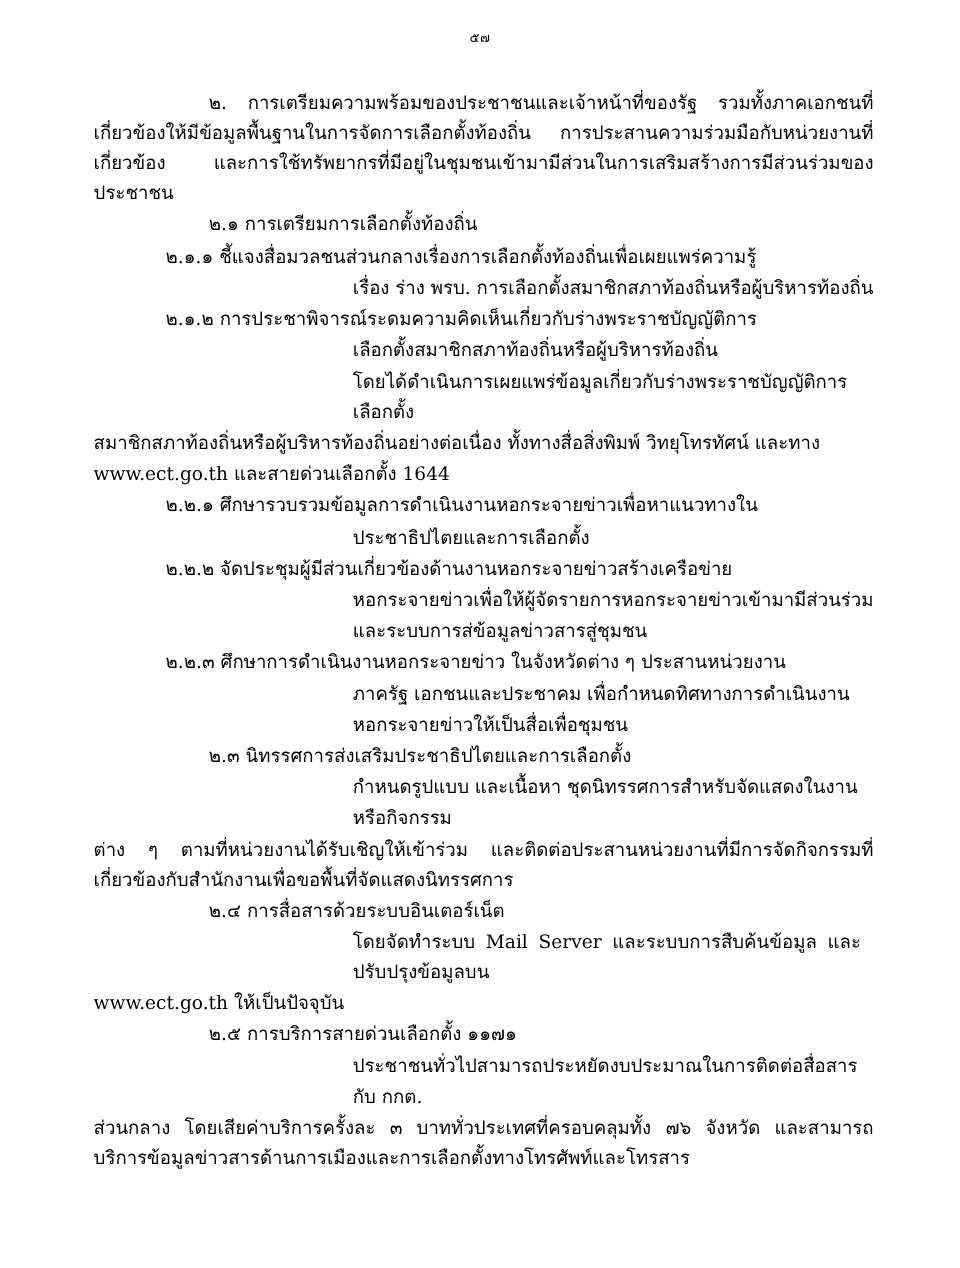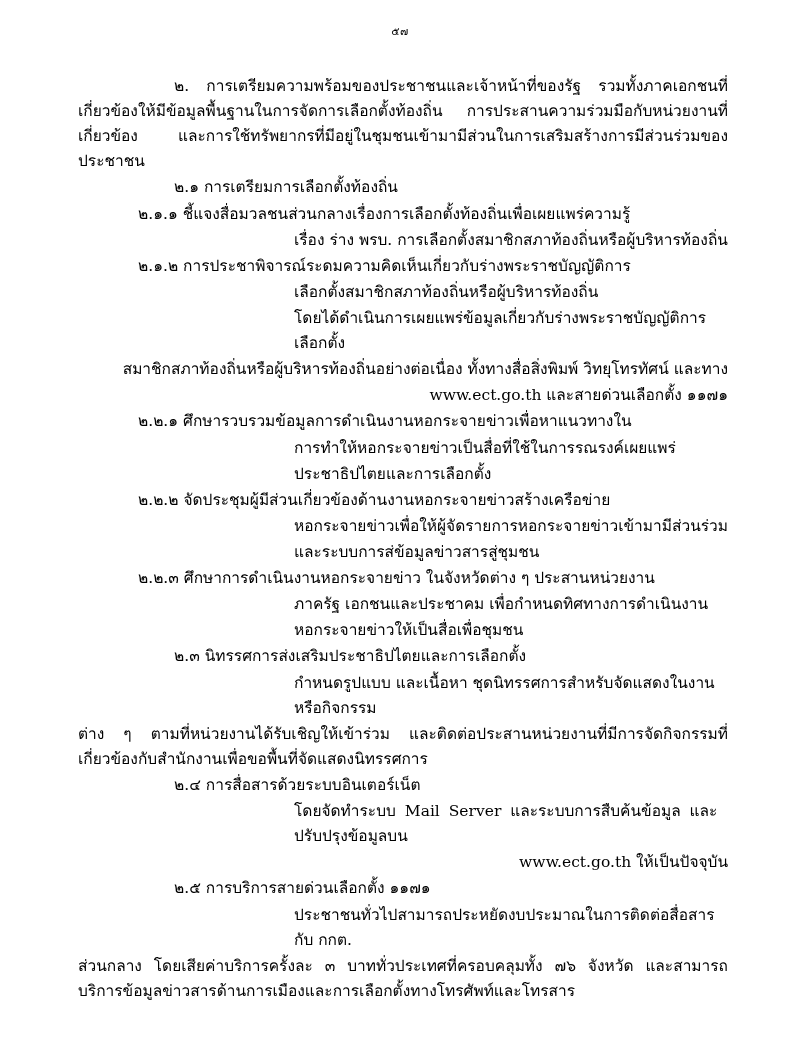--- a/index.html
+++ b/index.html
@@ -32,21 +32,21 @@
   .body-block {
     padding-left: 78px;
     padding-right: 72px;
     font-size: 15.5px;
     line-height: 1.62;
   }
   p {
     margin: 0 0 1px 0;
     text-align: left;
   }
-  .indent-0 { text-indent: 0; text-align: right; }
+  .indent-0 { text-indent: 0; }
   .indent-2 { margin-left: 60px; }
   .first-ind { text-indent: 96px; }
   .hang-1 {
     margin-left: 96px;
     text-indent: 0;
   }
   .cont-2 { margin-left: 216px; }
   .justify { text-align: justify; text-justify: inter-word; }
   .wide-space { word-spacing: 4px; }
 </style>
@@ -59,23 +59,22 @@
 
   <div class="body-block">
     <p class="first-ind justify">๒. การเตรียมความพร้อมของประชาชนและเจ้าหน้าที่ของรัฐ รวมทั้งภาคเอกชนที่เกี่ยวข้องให้มีข้อมูลพื้นฐานในการจัดการเลือกตั้งท้องถิ่น  การประสานความร่วมมือกับหน่วยงานที่เกี่ยวข้อง  และการใช้ทรัพยากรที่มีอยู่ในชุมชนเข้ามามีส่วนในการเสริมสร้างการมีส่วนร่วมของประชาชน</p>
     <p class="hang-1">๒.๑  การเตรียมการเลือกตั้งท้องถิ่น</p>
     <p class="indent-2">๒.๑.๑   ชี้แจงสื่อมวลชนส่วนกลางเรื่องการเลือกตั้งท้องถิ่นเพื่อเผยแพร่ความรู้</p>
     <p class="cont-2">เรื่อง ร่าง พรบ. การเลือกตั้งสมาชิกสภาท้องถิ่นหรือผู้บริหารท้องถิ่น</p>
     <p class="indent-2">๒.๑.๒  การประชาพิจารณ์ระดมความคิดเห็นเกี่ยวกับร่างพระราชบัญญัติการ</p>
     <p class="cont-2">เลือกตั้งสมาชิกสภาท้องถิ่นหรือผู้บริหารท้องถิ่น</p>
     <p class="cont-2">โดยได้ดำเนินการเผยแพร่ข้อมูลเกี่ยวกับร่างพระราชบัญญัติการเลือกตั้ง</p>
     <p class="indent-0">สมาชิกสภาท้องถิ่นหรือผู้บริหารท้องถิ่นอย่างต่อเนื่อง  ทั้งทางสื่อสิ่งพิมพ์  วิทยุโทรทัศน์  และทาง</p>
-    <p class="indent-0">www.ect.go.th และสายด่วนเลือกตั้ง ๑๑๗๑</p>
+    <p class="indent-0">www.ect.go.th และสายด่วนเลือกตั้ง 1644</p>
     <p class="indent-2">๒.๒.๑   ศึกษารวบรวมข้อมูลการดำเนินงานหอกระจายข่าวเพื่อหาแนวทางใน</p>
-    <p class="cont-2">การทำให้หอกระจายข่าวเป็นสื่อที่ใช้ในการรณรงค์เผยแพร่</p>
     <p class="cont-2">ประชาธิปไตยและการเลือกตั้ง</p>
     <p class="indent-2">๒.๒.๒  จัดประชุมผู้มีส่วนเกี่ยวข้องด้านงานหอกระจายข่าวสร้างเครือข่าย</p>
     <p class="cont-2">หอกระจายข่าวเพื่อให้ผู้จัดรายการหอกระจายข่าวเข้ามามีส่วนร่วม</p>
     <p class="cont-2">และระบบการส่ข้อมูลข่าวสารสู่ชุมชน</p>
     <p class="indent-2">๒.๒.๓   ศึกษาการดำเนินงานหอกระจายข่าว ในจังหวัดต่าง ๆ ประสานหน่วยงาน</p>
     <p class="cont-2">ภาครัฐ เอกชนและประชาคม เพื่อกำหนดทิศทางการดำเนินงาน</p>
     <p class="cont-2">หอกระจายข่าวให้เป็นสื่อเพื่อชุมชน</p>
     <p class="hang-1">๒.๓ นิทรรศการส่งเสริมประชาธิปไตยและการเลือกตั้ง</p>
     <p class="cont-2">กำหนดรูปแบบ และเนื้อหา ชุดนิทรรศการสำหรับจัดแสดงในงาน หรือกิจกรรม</p>
     <p class="indent-0 justify">ต่าง ๆ ตามที่หน่วยงานได้รับเชิญให้เข้าร่วม และติดต่อประสานหน่วยงานที่มีการจัดกิจกรรมที่เกี่ยวข้องกับสำนักงานเพื่อขอพื้นที่จัดแสดงนิทรรศการ</p>

